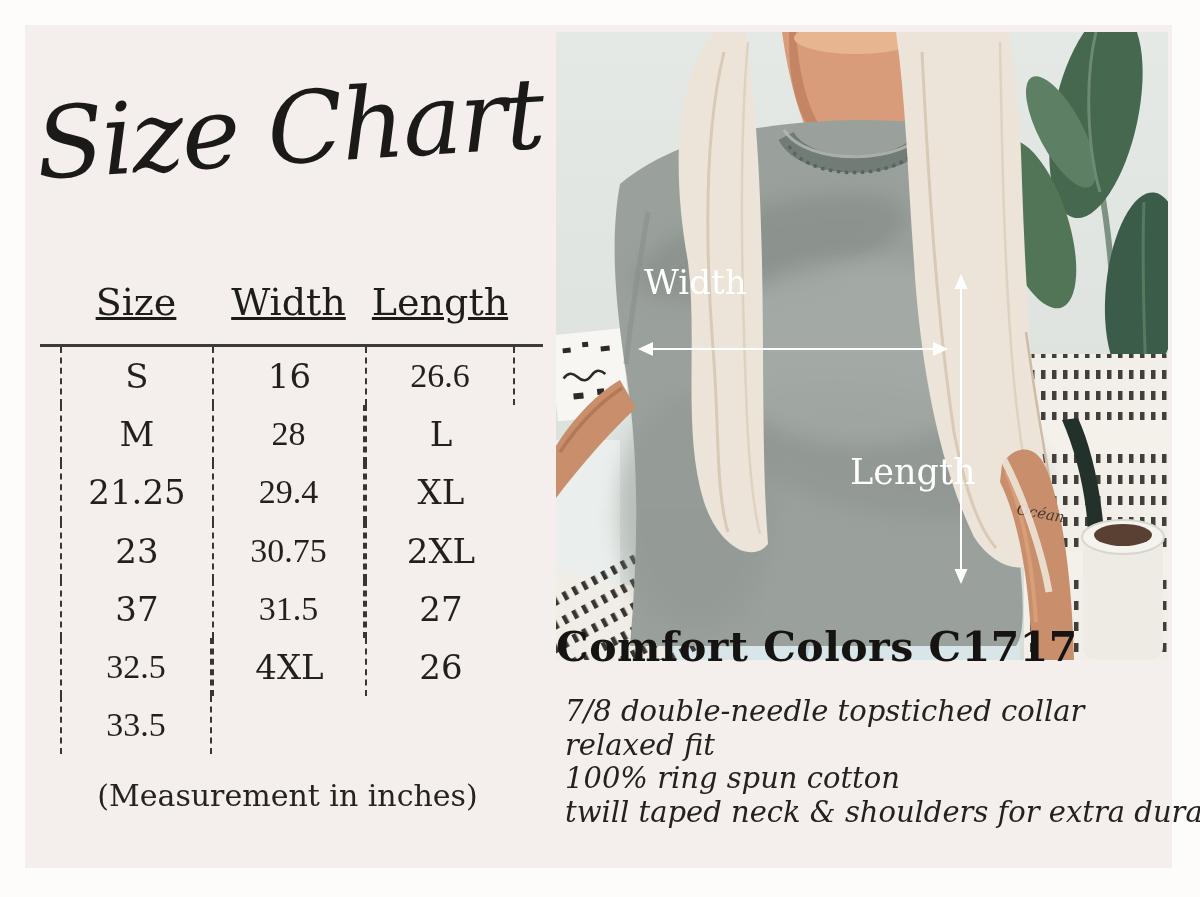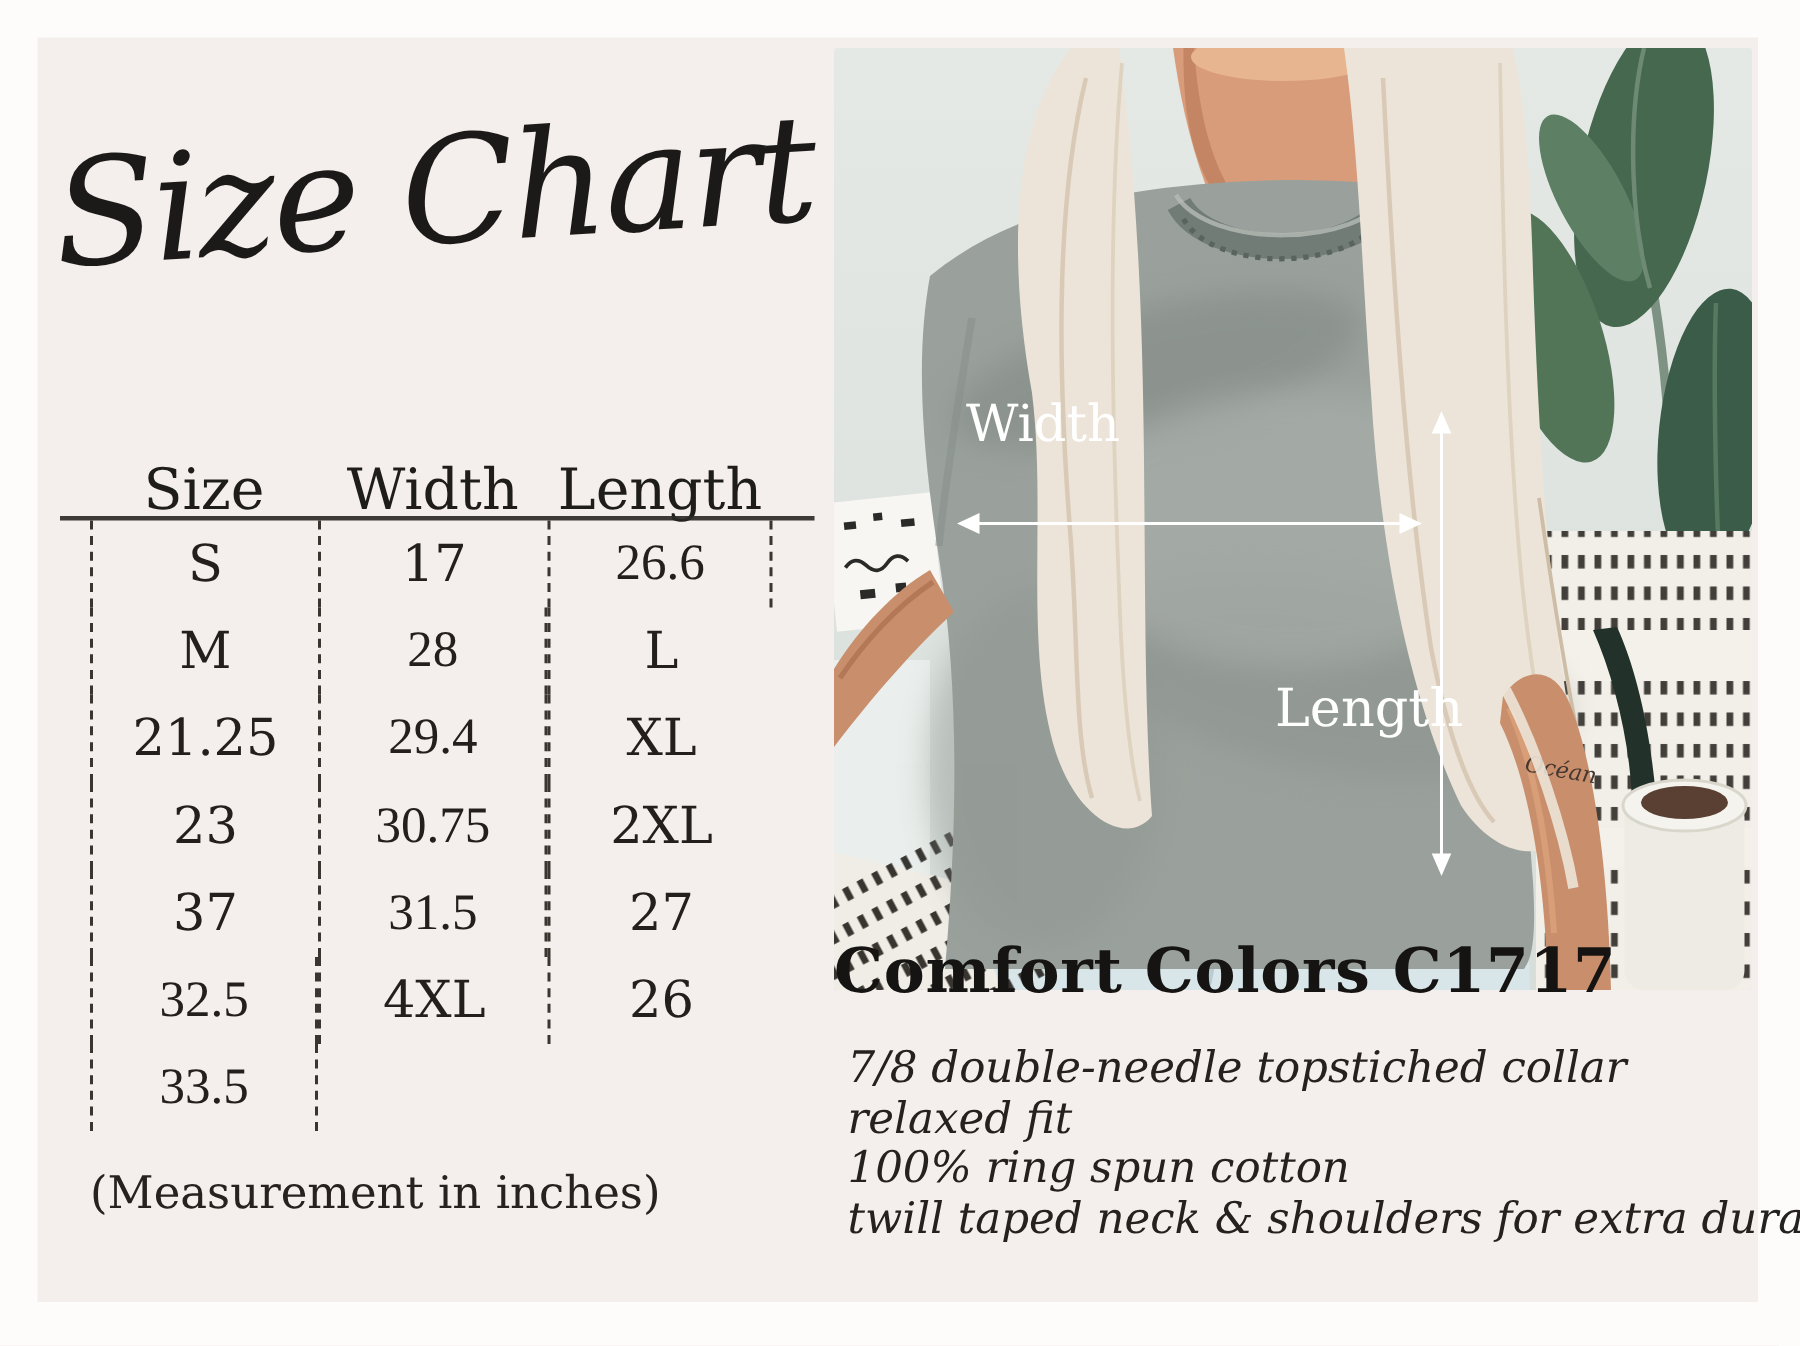--- a/index.html
+++ b/index.html
@@ -14,22 +14,22 @@
     background:#f4efec;
   }
   
   .title{
     position:absolute;left:38px;top:52px;width:520px;height:210px;
     font-style:italic;font-size:99px;letter-spacing:-2px;line-height:180px;
     color:#1c1a18;transform:rotate(-3.5deg);transform-origin:40px 120px;
     white-space:nowrap;
   }
   .col-headers{
-    position:absolute;left:60px;top:300px;width:455px;height:52px;
-    display:grid;grid-template-columns:152px 153px 150px;
+    position:absolute;left:60px;top:276px;width:455px;height:52px;
+    display:grid;grid-template-columns:152px 153px 150px;text-decoration:underline;
   }
   .col-headers .th{
     display:flex;align-items:center;justify-content:center;
     font-size:38px;color:#1f1d1a;
   }
   .header-rule{
     position:absolute;left:40px;top:344px;width:503px;height:0;
     border-top:3px solid #2c2a27;opacity:.92;
   }
   .tbody{
@@ -37,21 +37,21 @@
     display:grid;grid-template-columns:152px 153px 150px;grid-auto-rows:58.2px;
     box-sizing:border-box;
   }
   .tbody .td{
     display:flex;align-items:center;justify-content:center;
     font-size:34px;color:#231f1c;
     border-left:2px dashed #39352f;box-sizing:border-box;
   }
   .tbody .td.last{border-right:2px dashed #39352f;font-family:Liberation Serif, serif;}
   .note{
-    position:absolute;left:60px;top:778px;width:455px;
+    position:absolute;left:60px;top:778px;width:455px;text-align:center;
     font-size:30px;color:#262220;
   }
   
   .photo{
     position:absolute;left:556px;top:32px;width:612px;height:628px;
     display:block;border-radius:2px;
   }
   .product-name{
     position:absolute;left:556px;top:623px;width:600px;
     font-size:41px;color:#161412;letter-spacing:.5px;white-space:nowrap;font-weight:bold;
@@ -73,21 +73,21 @@
 
 <div class="col-headers">
   <div class="th">Size</div>
   <div class="th">Width</div>
   <div class="th">Length</div>
 </div>
 <div class="header-rule"></div>
 
 <div class="tbody">
   <div class="td">S</div>
-  <div class="td">17</div>
+  <div class="td">16</div>
   <div class="td last">26.6</div>
 
   <div class="td">M</div>
   <div class="td last">28</div>
 
   <div class="td">L</div>
   <div class="td">21.25</div>
   <div class="td last">29.4</div>
 
   <div class="td">XL</div>

